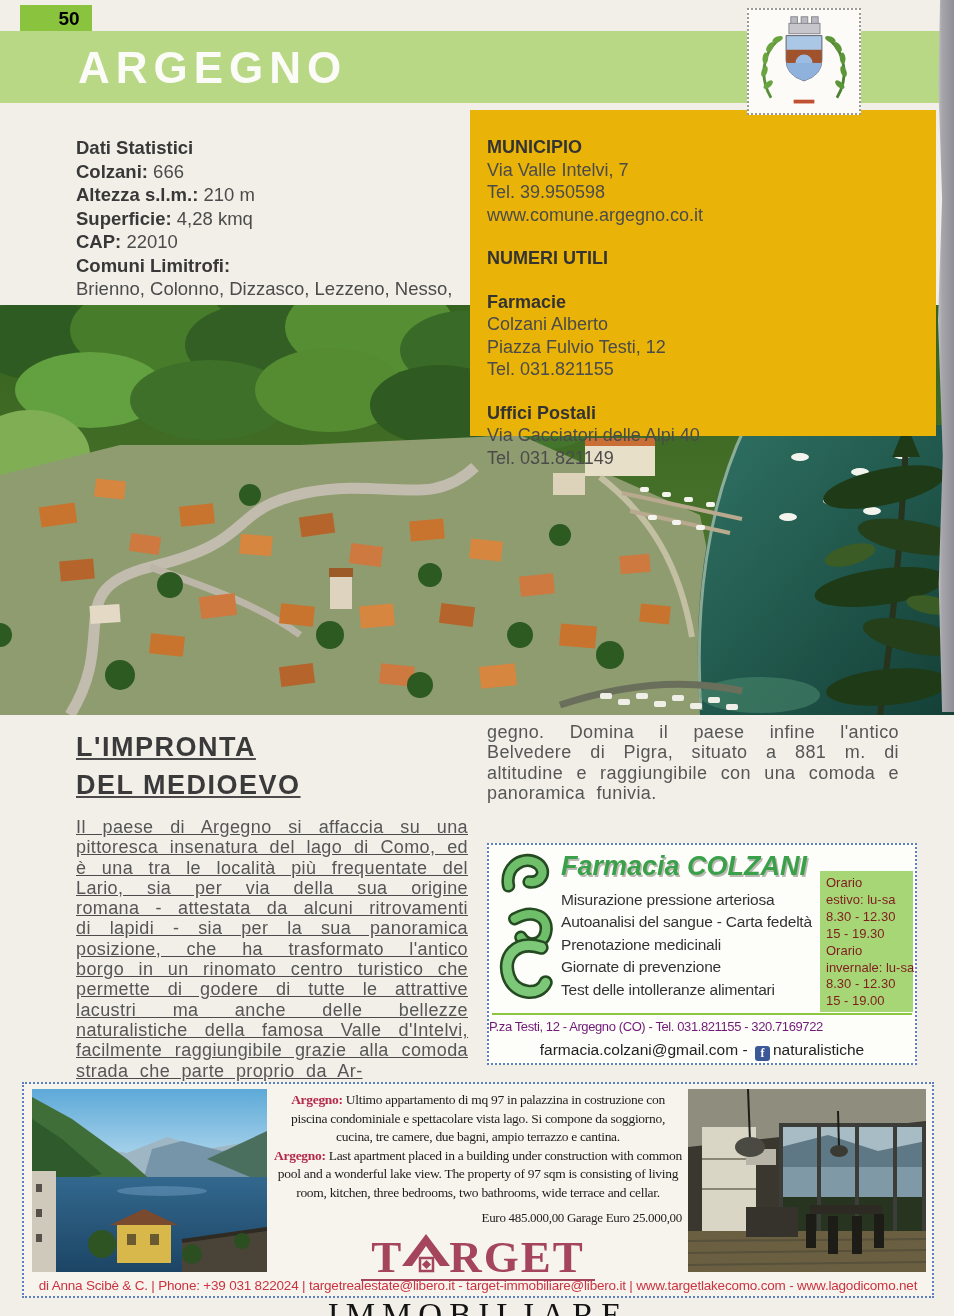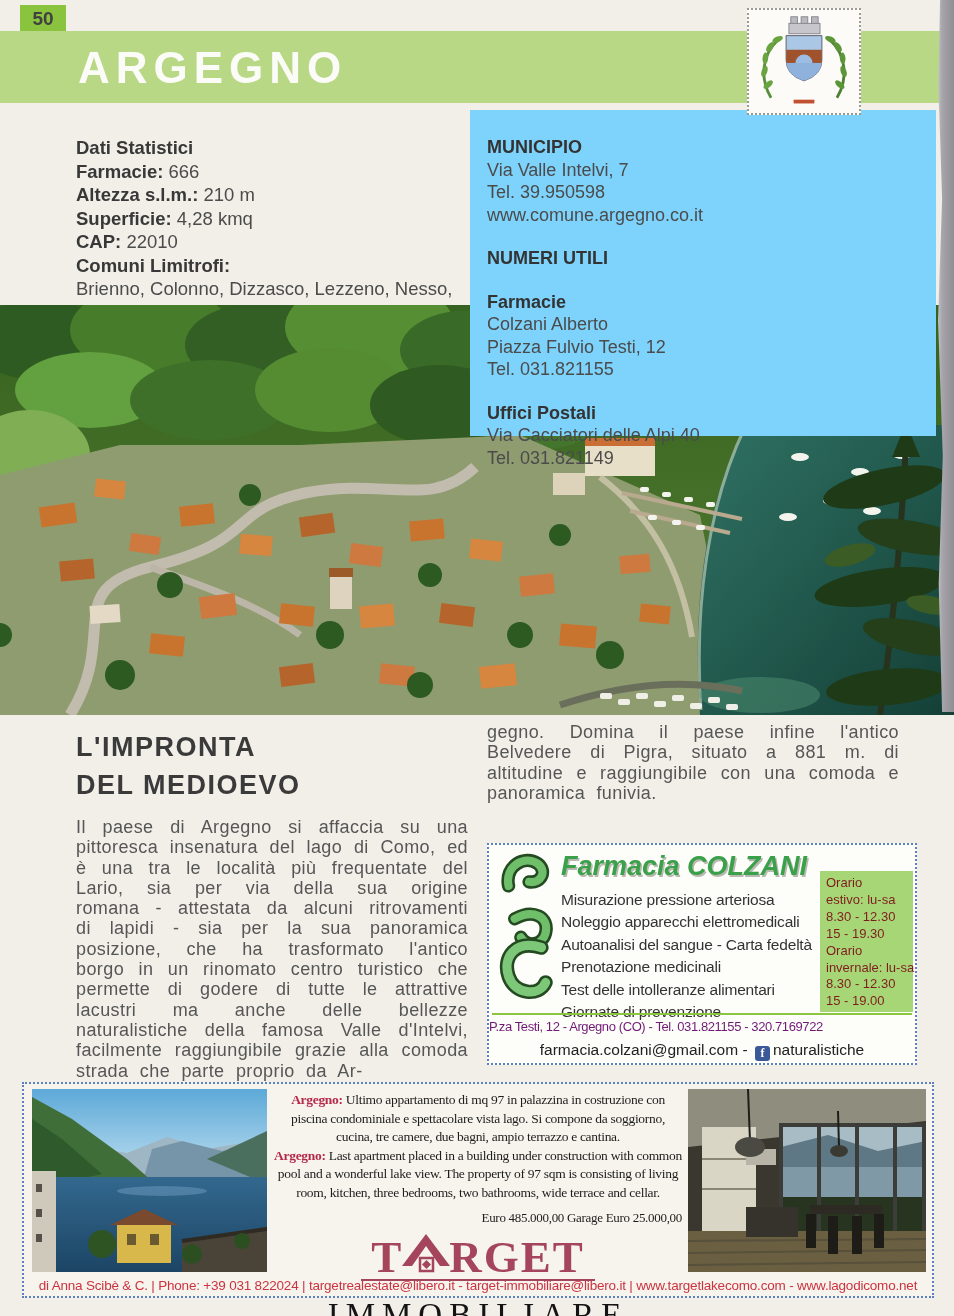--- a/index.html
+++ b/index.html
@@ -2,45 +2,45 @@
 <html><head>
 <meta charset="utf-8">
 <style>
   html,body{margin:0;padding:0;background:#d8d6d0;}
   .page{position:relative;width:954px;height:1316px;background:#f1efe8;overflow:hidden;
         font-family:"Liberation Sans",sans-serif;color:#4b4b4b;}
   .b{font-weight:bold;color:#383838;}
 
   
   .page-badge{position:absolute;left:20px;top:5px;width:46px;height:28px;background:#8ac43e;
-      color:#404040;font-size:19px;font-weight:bold;display:flex;align-items:center;justify-content:center;}
+      color:#000000;font-size:19px;font-weight:bold;display:flex;align-items:center;justify-content:center;padding-left:26px;}
 
   
   .header-bar{position:absolute;left:0;top:31px;width:947px;height:72px;background:#b9d885;padding-left:40px;}
   .header-title{position:absolute;left:78px;top:12px;font-size:44px;font-weight:bold;color:#fbfbf7;
       letter-spacing:6px;}
 
   
   .crest-box{position:absolute;left:747px;top:8px;width:114px;height:107px;background:#fcfbf7;
       border:2px dotted #9a9a92;box-sizing:border-box;display:flex;align-items:center;justify-content:center;z-index:5;}
 
   
   .stats{position:absolute;left:76px;top:136px;width:402px;font-size:18.5px;line-height:23.5px;}
 
   
-  .info-panel{position:absolute;left:470px;top:110px;width:466px;height:326px;background:#7dd3fc;
+  .info-panel{position:absolute;left:470px;top:110px;width:466px;height:326px;background:#eab308;
       box-sizing:border-box;padding:26px 0 8px 17px;font-size:18px;line-height:22.5px;z-index:4;}
   .ip-h{font-weight:bold;color:#333;}
   .ip-gap{height:21px;}
 
   
   .photo-main{position:absolute;left:0;top:305px;width:954px;height:410px;z-index:1;}
 
   
-  .article-left{position:absolute;left:76px;top:728px;width:392px;}
+  .article-left{position:absolute;left:76px;top:728px;width:392px;text-decoration:underline;}
   .article-left h2{margin:0;font-size:27px;line-height:38px;letter-spacing:1.5px;color:#3a3a3a;}
   .article-left p,.article-right p{margin:13px 0 0 0;font-size:18px;line-height:20.3px;text-align:justify;
       color:#565656;word-spacing:6px;letter-spacing:0.4px;}
   .article-right{position:absolute;left:487px;top:722px;width:412px;}
   .article-right p{margin-top:0;}
 
   
   .farmacia-ad{position:absolute;left:487px;top:843px;width:430px;height:222px;background:#fdfdfa;
       border:2px dotted #5b7fc0;box-sizing:border-box;z-index:3;}
   .fa-logo{position:absolute;left:4px;top:6px;}
@@ -127,21 +127,21 @@
       <g clip-path="url(#sh)">
         <rect x="36" y="52" width="38" height="22" fill="#8fb2dc"></rect>
         <rect x="36" y="39" width="38" height="14" fill="#a0522d"></rect>
         <path d="M46,53 a9,9 0 0 1 18,0 Z" fill="#9dbce2"></path>
       </g>
     </svg>
   </div>
 
   <div class="stats">
     <div class="b">Dati Statistici</div>
-    <div><span class="b">Farmacie:</span> <span>666</span></div>
+    <div><span class="b">Colzani:</span> <span>666</span></div>
     <div><span class="b">Altezza s.l.m.:</span> <span>210 m</span></div>
     <div><span class="b">Superficie:</span> <span>4,28 kmq</span></div>
     <div><span class="b">CAP:</span> <span>22010</span></div>
     <div class="b">Comuni Limitrofi:</div>
     <div>Brienno, Colonno, Dizzasco, Lezzeno, Nesso, Pigra, Schignano</div>
   </div>
 
   <div class="info-panel">
     <div class="ip-h">MUNICIPIO</div>
     <div>Via Valle Intelvi, 7</div>
@@ -293,25 +293,24 @@
       <path d="M14,34 C10,14 30,4 42,12 C52,19 46,32 34,30" stroke="#244a22" stroke-width="13" fill="none" stroke-linecap="round"></path>
       <path d="M14,34 C10,14 30,4 42,12 C52,19 46,32 34,30" stroke="#6fbe6a" stroke-width="8" fill="none" stroke-linecap="round"></path>
       <path d="M20,66 C38,56 54,64 50,80 C47,92 32,94 26,84" stroke="#244a22" stroke-width="13" fill="none" stroke-linecap="round"></path>
       <path d="M20,66 C38,56 54,64 50,80 C47,92 32,94 26,84" stroke="#6fbe6a" stroke-width="8" fill="none" stroke-linecap="round"></path>
       <path d="M46,94 C20,86 8,104 14,122 C20,140 44,142 50,128" stroke="#244a22" stroke-width="14" fill="none" stroke-linecap="round"></path>
       <path d="M46,94 C20,86 8,104 14,122 C20,140 44,142 50,128" stroke="#7cc878" stroke-width="9" fill="none" stroke-linecap="round"></path>
     </svg>
     <div class="fa-title">Farmacia COLZANI</div>
     <div class="fa-services">
       <div>Misurazione pressione arteriosa</div>
-      <div>Noleggio apparecchi elettromedicali</div>
       <div>Autoanalisi del sangue - Carta fedeltà</div>
       <div>Prenotazione medicinali</div>
+      <div>Giornate di prevenzione</div>
       <div>Test delle intolleranze alimentari</div>
-      <div>Giornate di prevenzione</div>
     </div>
     <div class="fa-orario">
       <div>Orario</div>
       <div>estivo: lu-sa</div>
       <div>8.30 - 12.30</div>
       <div>15 - 19.30</div>
       <div>Orario</div>
       <div>invernale: lu-sa</div>
       <div>8.30 - 12.30</div>
       <div>15 - 19.00</div>

